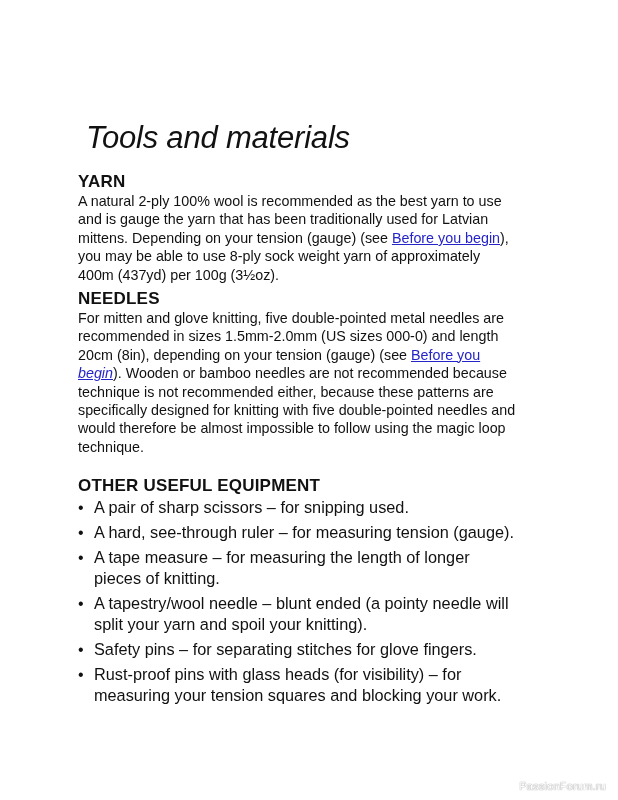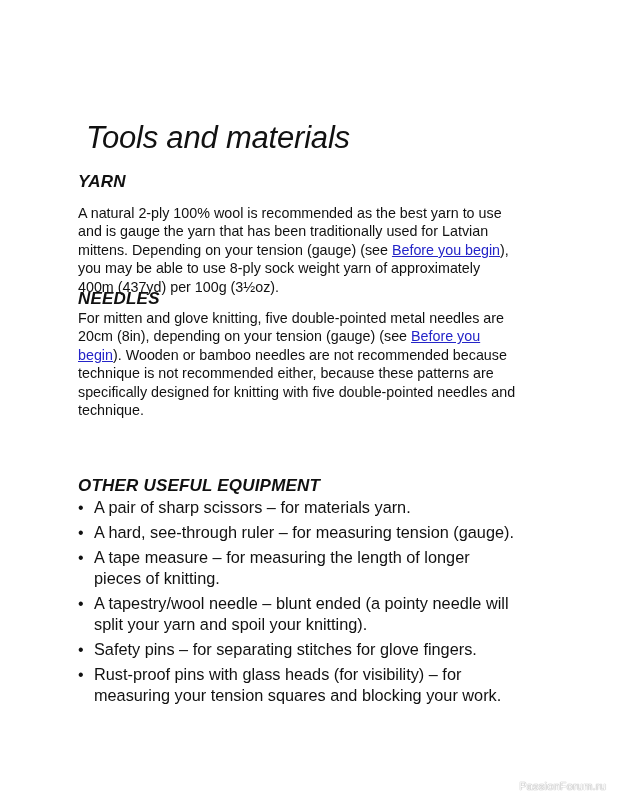--- a/index.html
+++ b/index.html
@@ -35,21 +35,20 @@
     }
     .section-head {
       position: absolute;
       left: 0;
       margin: 0;
       font-size: 17px;
       font-weight: bold;
       letter-spacing: 0.2px;
       color: #111;
       white-space: nowrap;
-      font-style: italic;
     }
     .para {
       position: absolute;
       left: 0;
       margin: 0;
       font-size: 14.3px;
       line-height: 18.4px;
       color: #111;
     }
     .para .line { display: block; white-space: nowrap; }
@@ -90,43 +89,45 @@
     }
   </style>
 </head>
 <body>
 
 <div class="page">
 
   <h1 class="title">Tools and materials</h1>
 
   <h2 class="section-head" style="top:172px">YARN</h2>
-  <p class="para" style="top:204px">
+  <p class="para" style="top:192px">
     <span class="line">A natural 2-ply 100% wool is recommended as the best yarn to use</span>
     <span class="line">and is gauge the yarn that has been traditionally used for Latvian</span>
     <span class="line"><span>mittens. Depending on your tension (gauge) (see </span><a class="link" href="#" style="color: rgb(36, 36, 200);">Before you begin</a><span>),</span></span>
     <span class="line">you may be able to use 8-ply sock weight yarn of approximately</span>
     <span class="line">400m (437yd) per 100g (3½oz).</span>
   </p>
 
   <h2 class="section-head" style="top:289px">NEEDLES</h2>
   <p class="para" style="top:309px">
     <span class="line">For mitten and glove knitting, five double-pointed metal needles are</span>
+    <span class="line">recommended in sizes 1.5mm-2.0mm (US sizes 000-0) and length</span>
     <span class="line"><span>20cm (8in), depending on your tension (gauge) (see </span><a class="link" href="#" style="color: rgb(36, 36, 200);">Before you</a></span>
-    <span class="line"><a class="link" href="#" style="color: rgb(36, 36, 200);">begin</a><span>). Wooden or bamboo needles are not recommended because</span></span>
+    <span class="line"><a class="link" href="#" style="color: rgb(36, 36, 200); font-style: italic;">begin</a><span>). Wooden or bamboo needles are not recommended because</span></span>
     <span class="line">technique is not recommended either, because these patterns are</span>
     <span class="line">specifically designed for knitting with five double-pointed needles and</span>
+    <span class="line">would therefore be almost impossible to follow using the magic loop</span>
     <span class="line">technique.</span>
   </p>
 
   <h2 class="section-head" style="top:476px">OTHER USEFUL EQUIPMENT</h2>
   <ul class="list" style="top:497px">
     <li>
       <span class="bullet">•</span>
-      <span class="line">A pair of sharp scissors – for materials yarn.</span>
+      <span class="line">A pair of sharp scissors – for snipping used.</span>
     </li>
     <li>
       <span class="bullet">•</span>
       <span class="line">A hard, see-through ruler – for measuring tension (gauge).</span>
     </li>
     <li>
       <span class="bullet">•</span>
       <span class="line">A tape measure – for measuring the length of longer</span>
       <span class="line">pieces of knitting.</span>
     </li>

